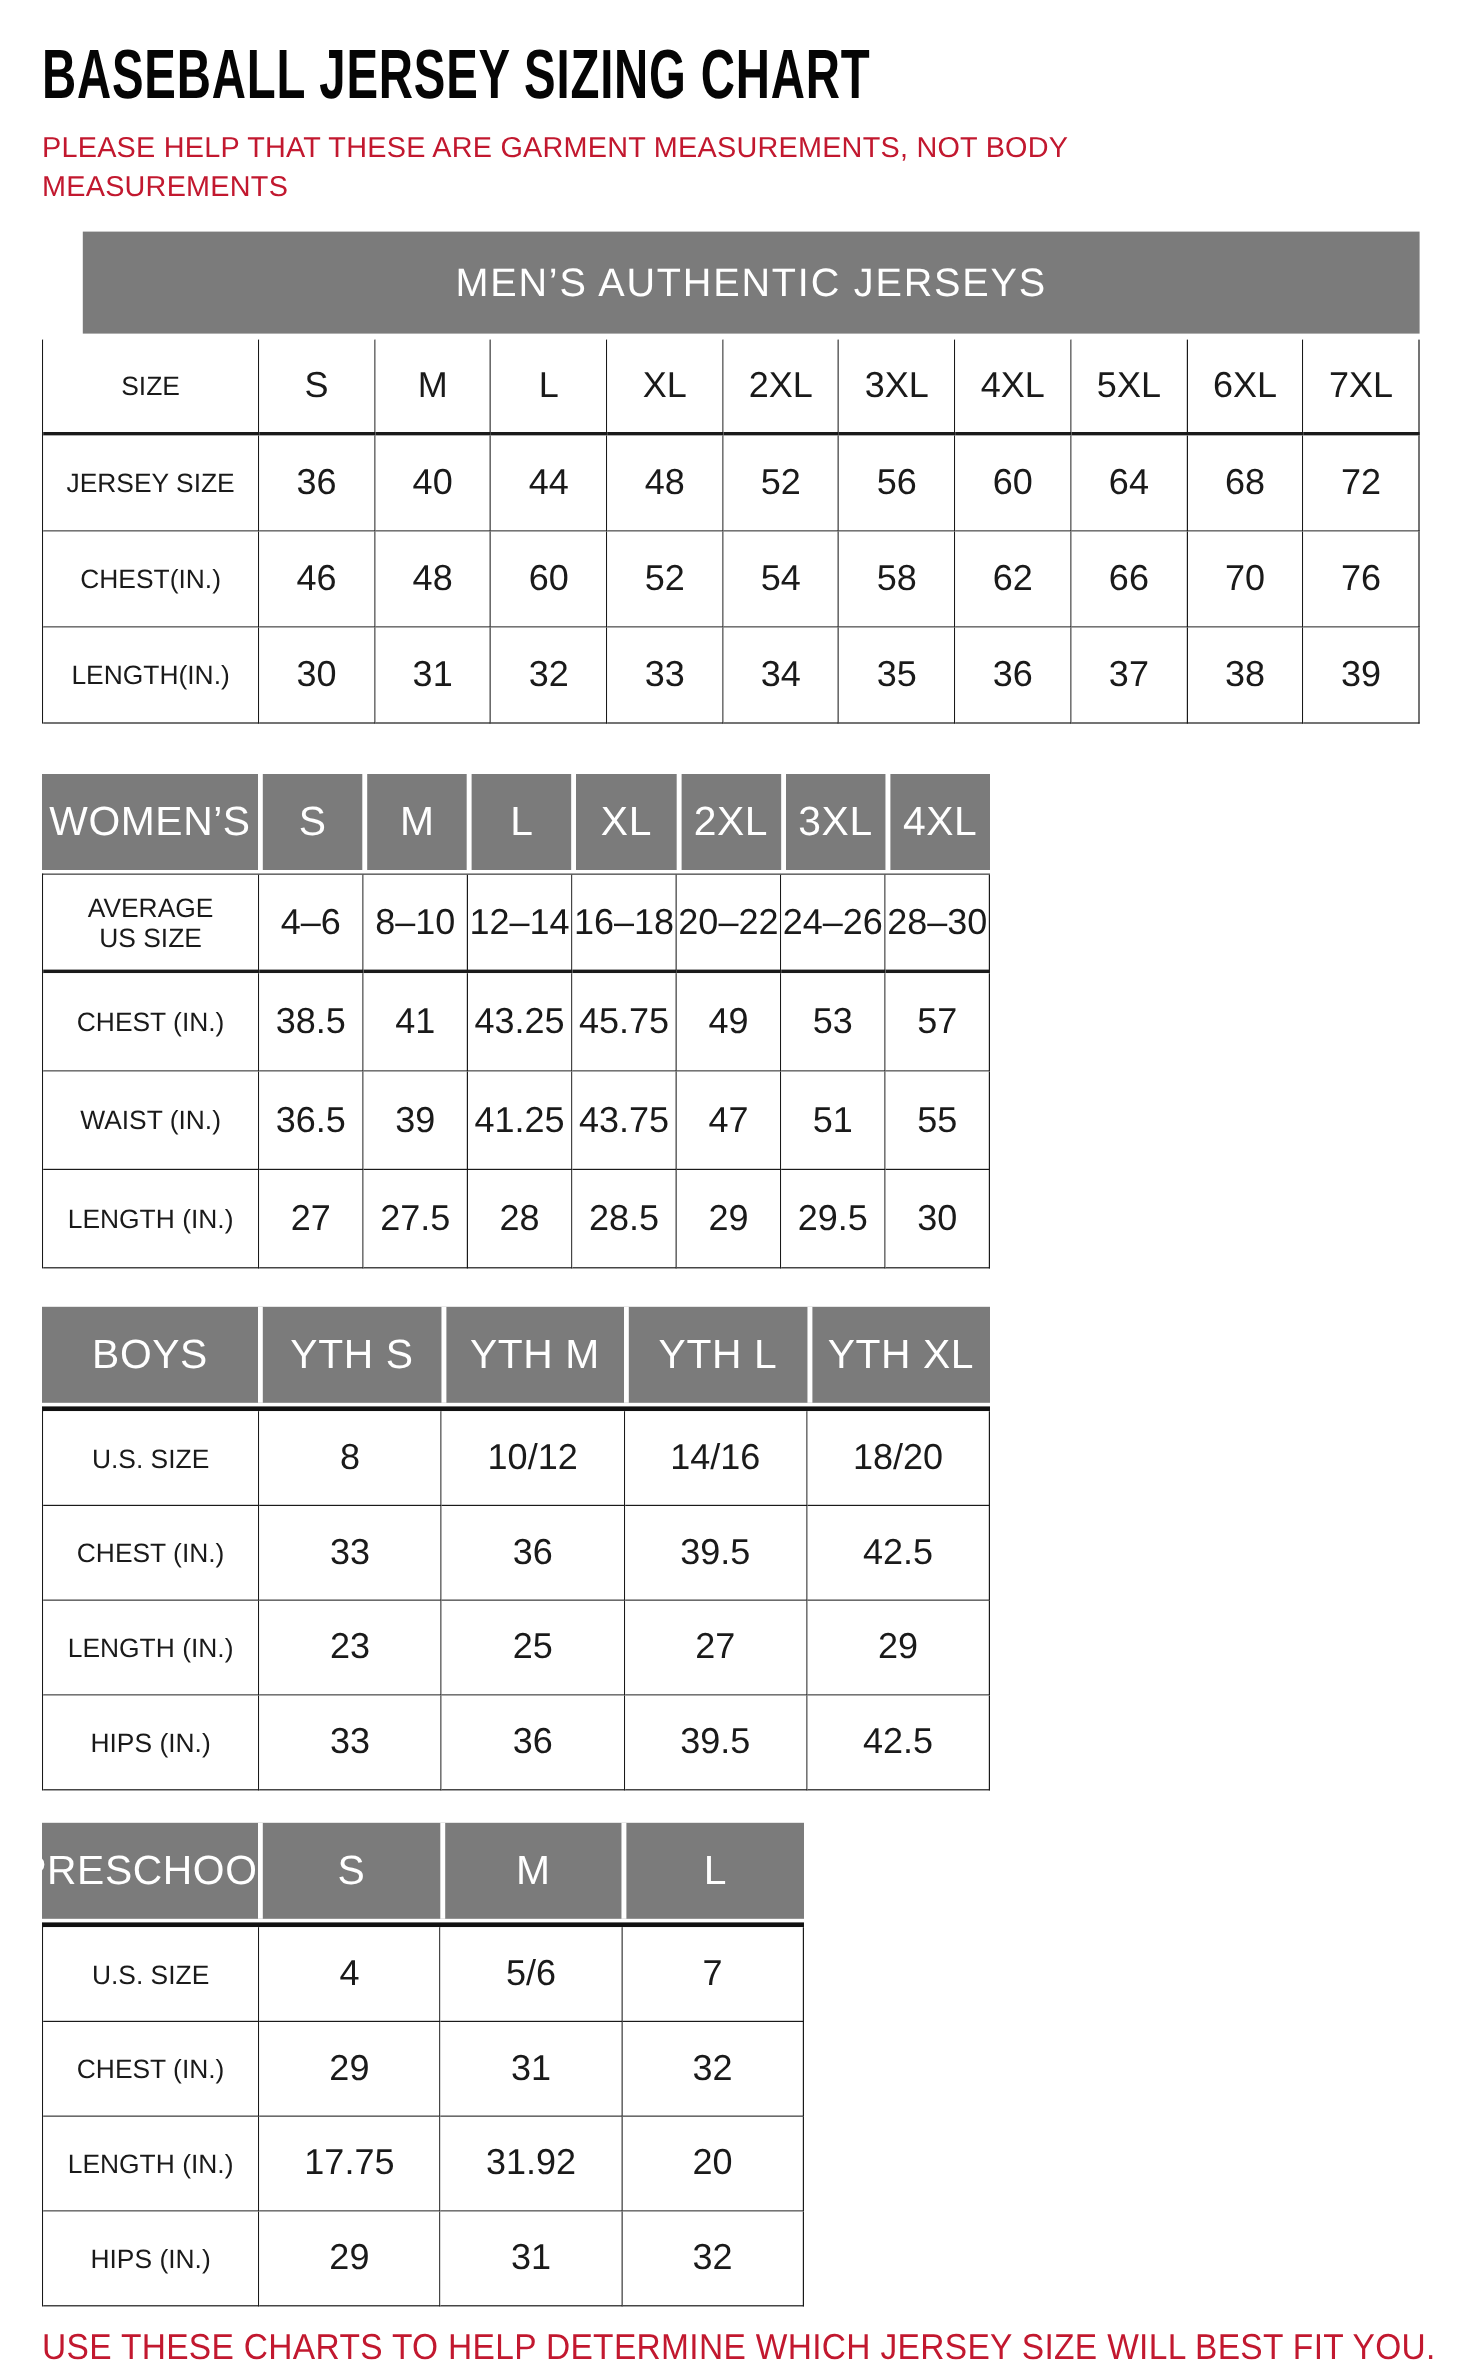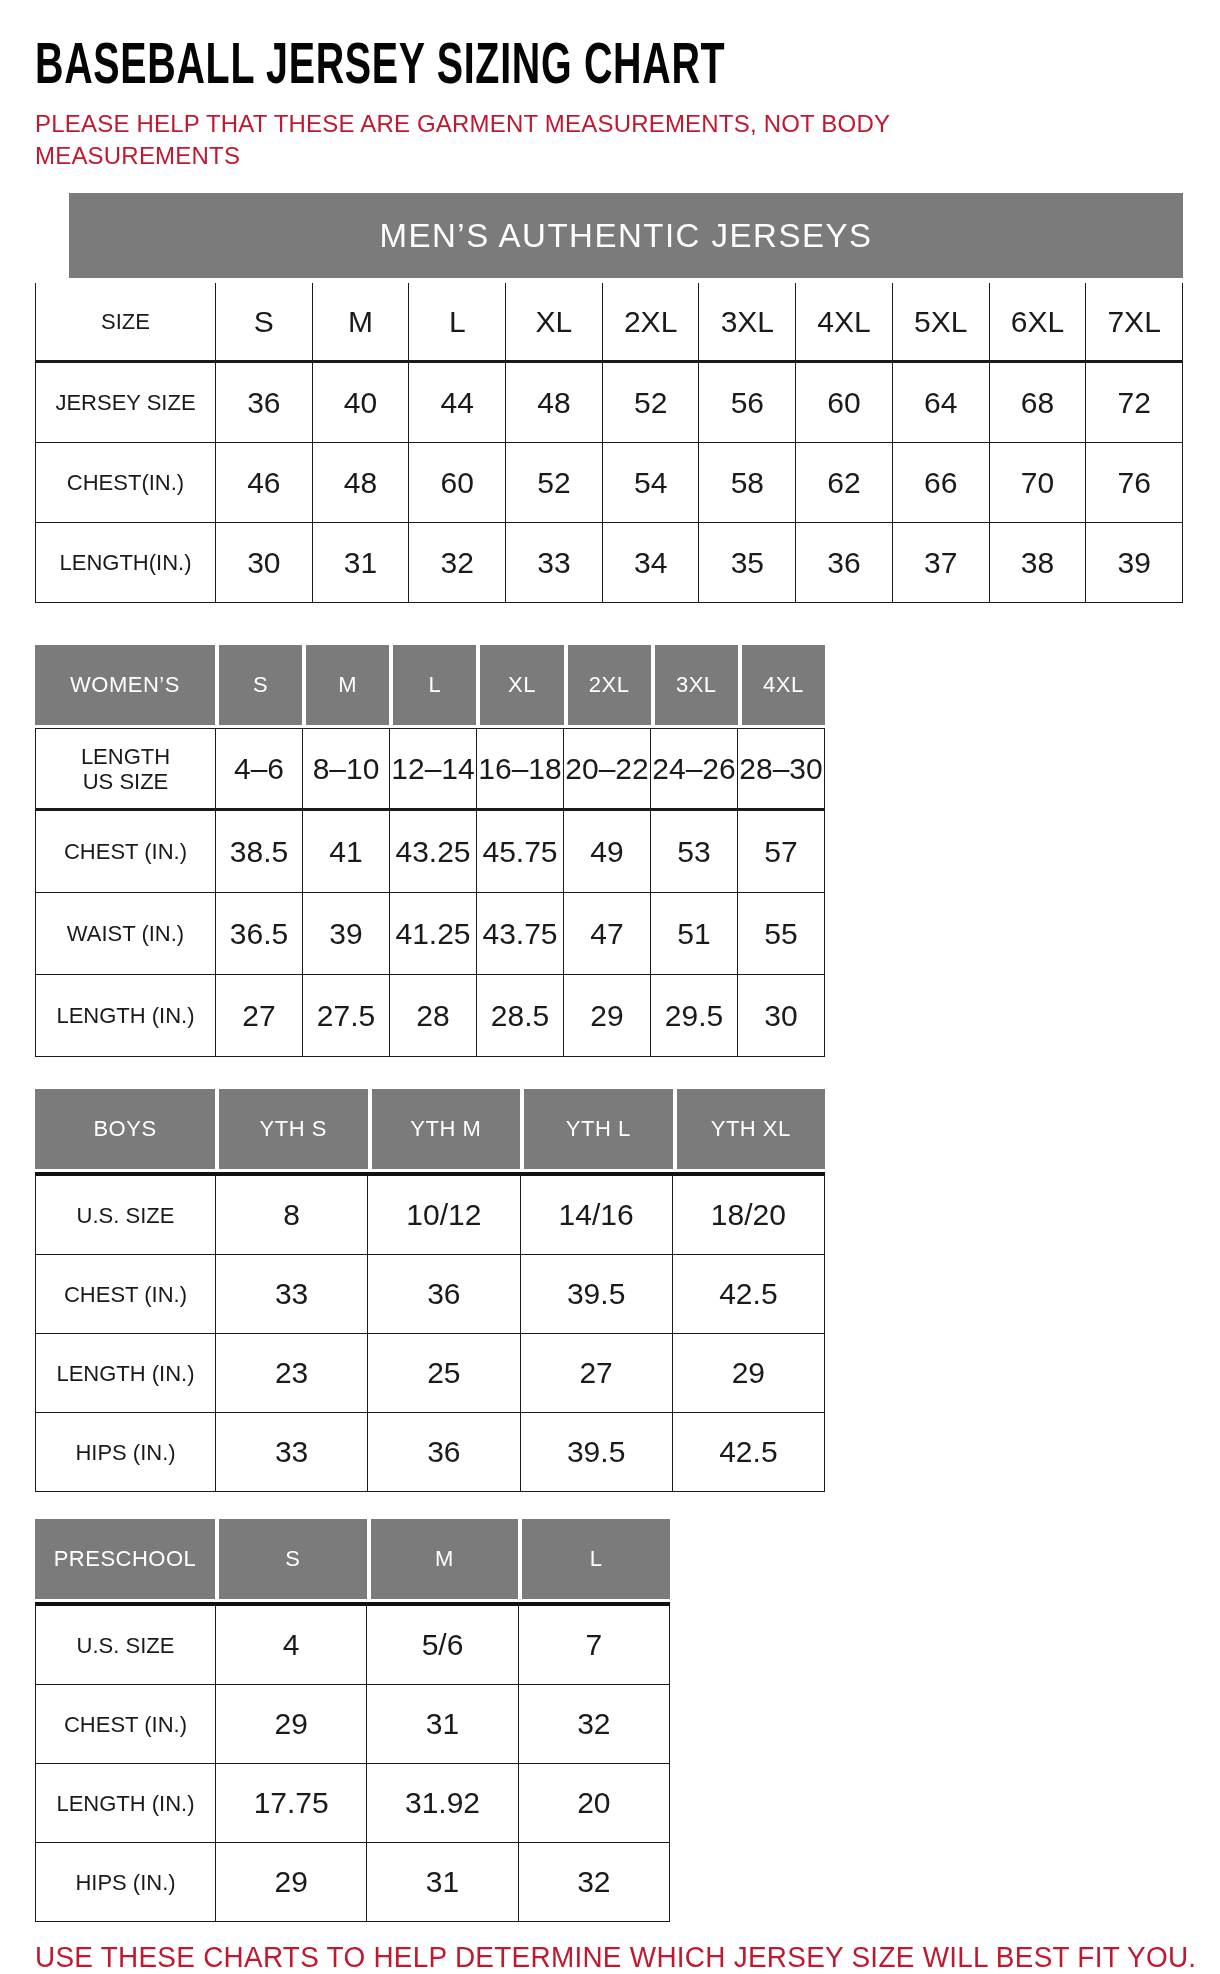--- a/index.html
+++ b/index.html
@@ -35,21 +35,21 @@
   .row{display:grid;}
   .mens .row{grid-template-columns:180px repeat(10,1fr);}
   .womens .row{grid-template-columns:180px repeat(7,1fr);}
   .boys .row{grid-template-columns:180px repeat(4,1fr);}
   .preschool .row{grid-template-columns:180px repeat(3,1fr);}
 
   .header-row{height:80px;}
   .hcell{
     background:#7b7b7b;color:#ffffff;
     display:flex;align-items:center;justify-content:center;
-    font-size:22px;letter-spacing:0.5px;
+    font-size:34px;letter-spacing:0.5px;
   }
   .header-row .hcell:not(:first-child){border-left:4px solid #ffffff;}
 
   .grid-body{border-left:1px solid #1a1a1a;border-top:1px solid #1a1a1a;}
   .mens .grid-body{border-top:none;margin-top:5px;}
   .womens .grid-body{margin-top:3px;}
   .boys .grid-body,.preschool .grid-body{margin-top:3px;border-top:4px solid #111;}
 
   .body-row{height:80px;}
   .womens .body-row{height:82px;}
@@ -141,21 +141,21 @@
         <div class="hcell">S</div>
         <div class="hcell">M</div>
         <div class="hcell">L</div>
         <div class="hcell">XL</div>
         <div class="hcell">2XL</div>
         <div class="hcell">3XL</div>
         <div class="hcell">4XL</div>
       </div>
       <div class="grid-body">
         <div class="row body-row thick">
-          <div class="cell label-cell">LENGTH
+          <div class="cell label-cell">AVERAGE
 US SIZE</div>
           <div class="cell value-cell">4–6</div>
           <div class="cell value-cell">8–10</div>
           <div class="cell value-cell">12–14</div>
           <div class="cell value-cell">16–18</div>
           <div class="cell value-cell">20–22</div>
           <div class="cell value-cell">24–26</div>
           <div class="cell value-cell">28–30</div>
         </div>
         <div class="row body-row">

